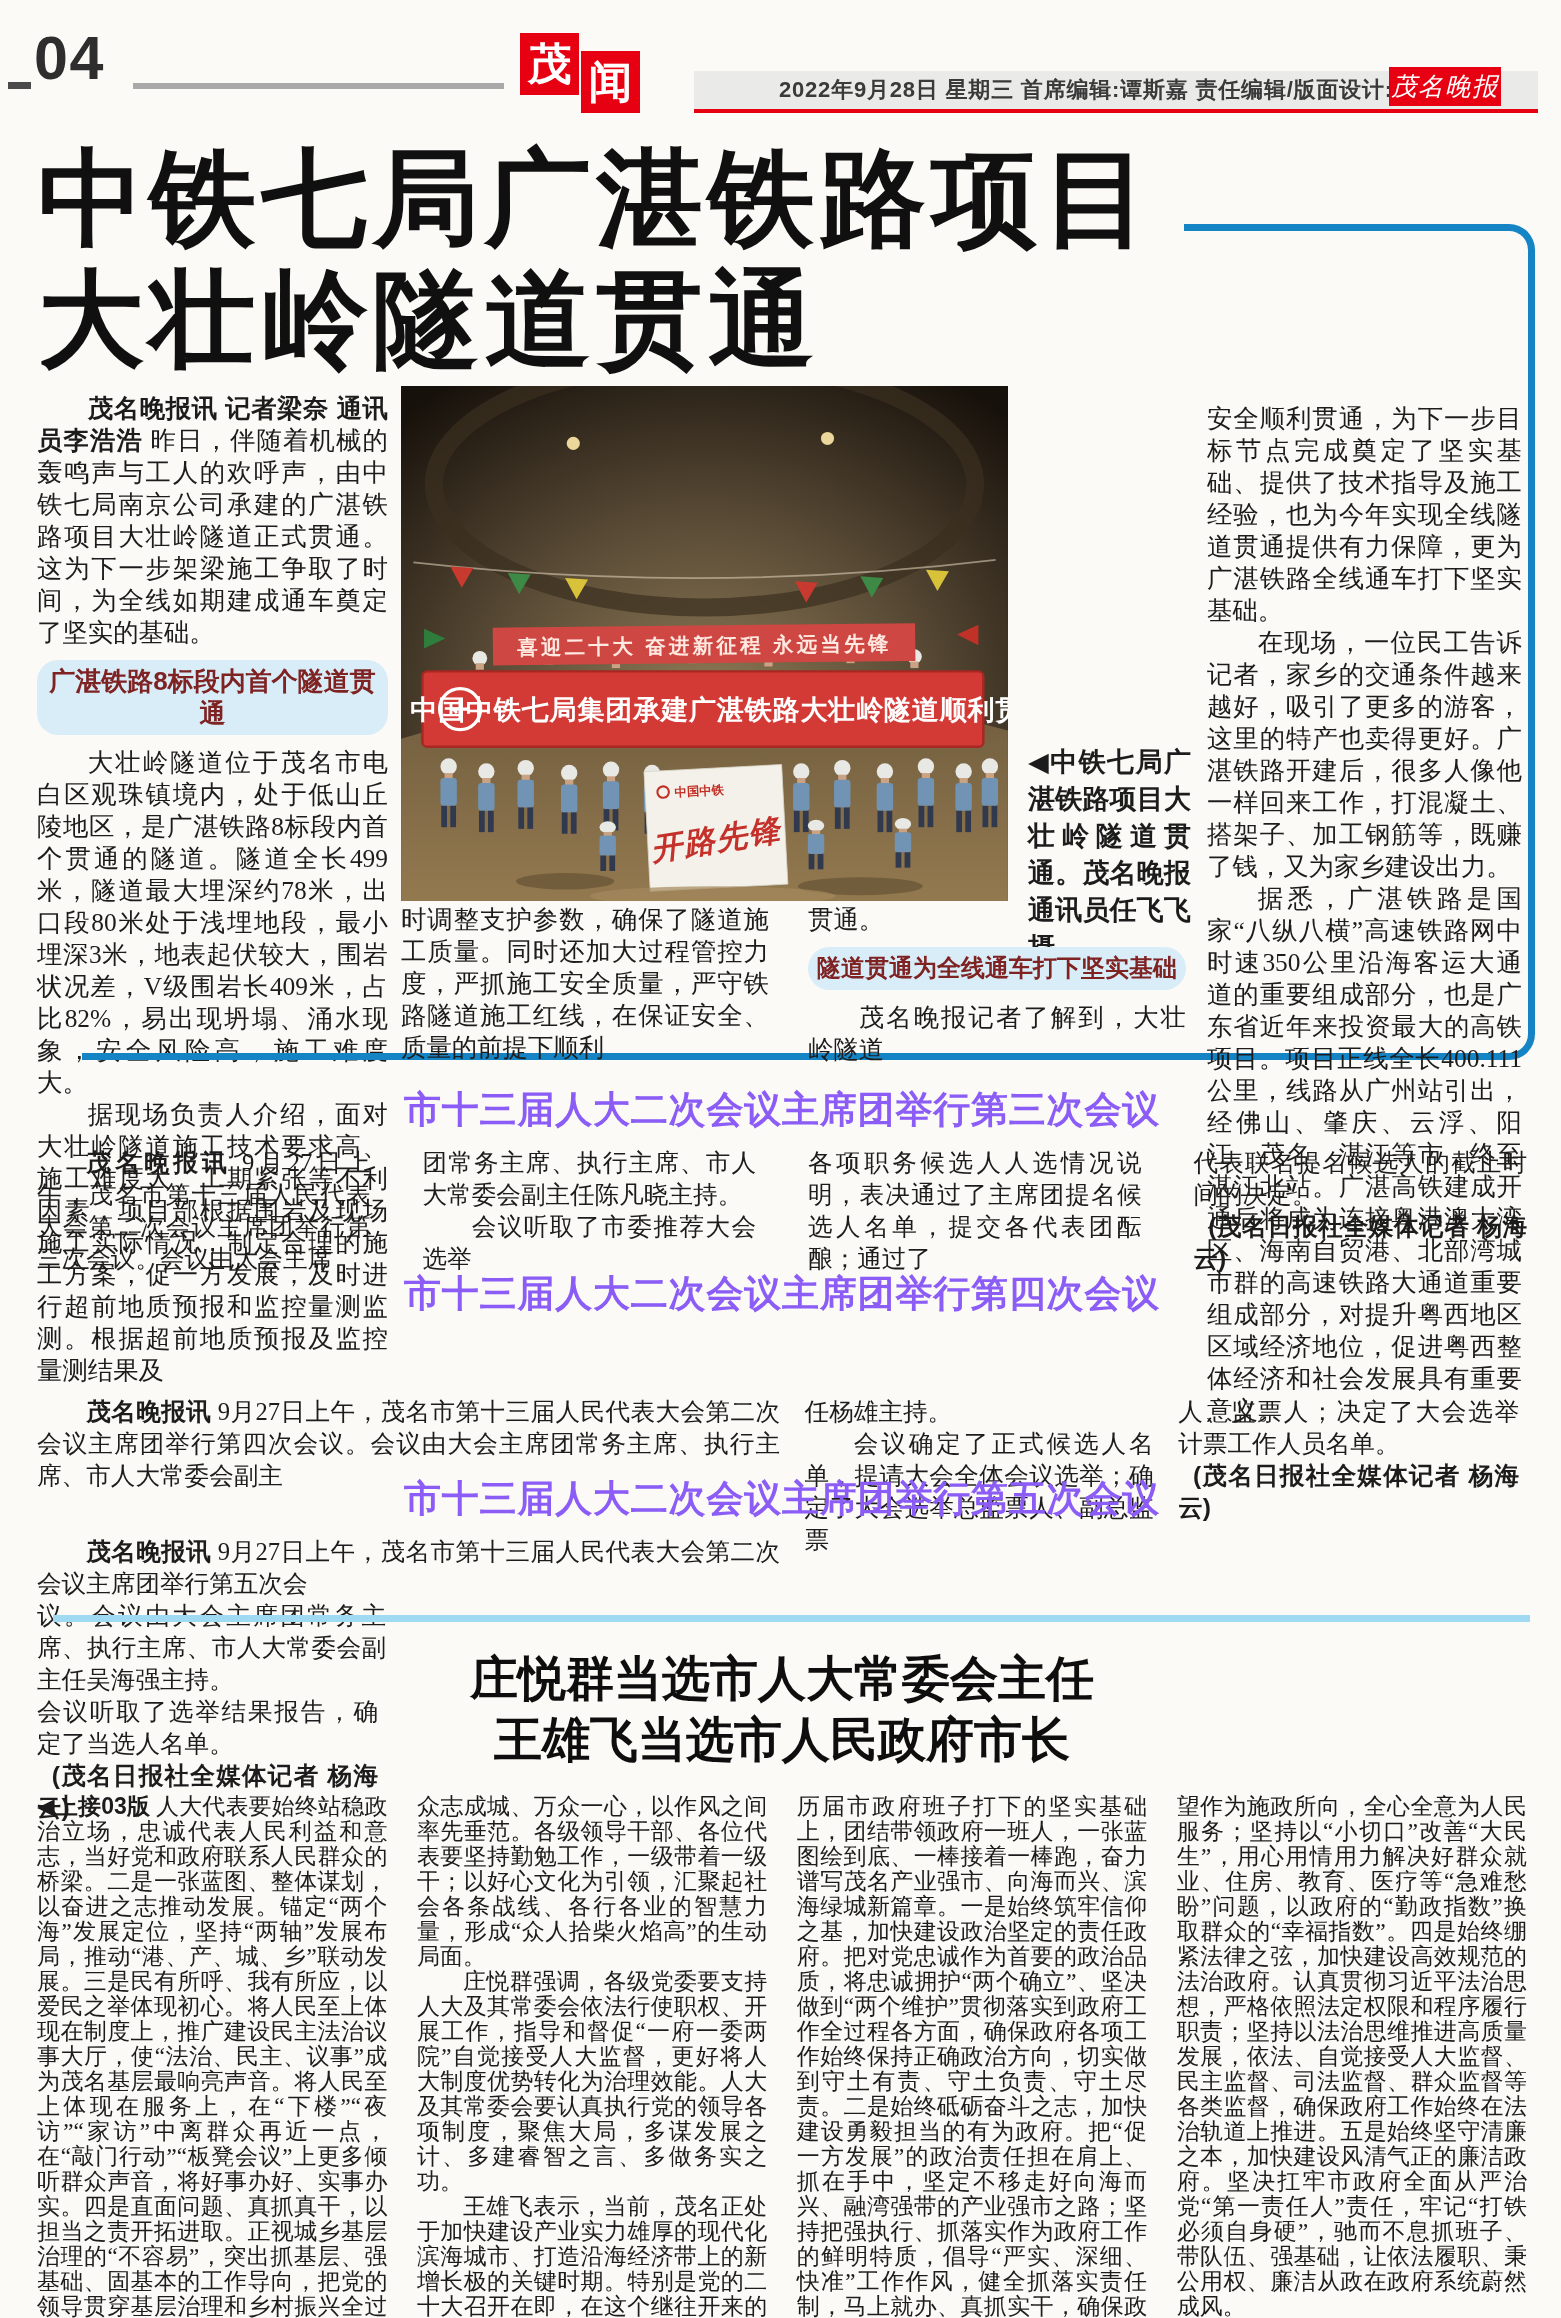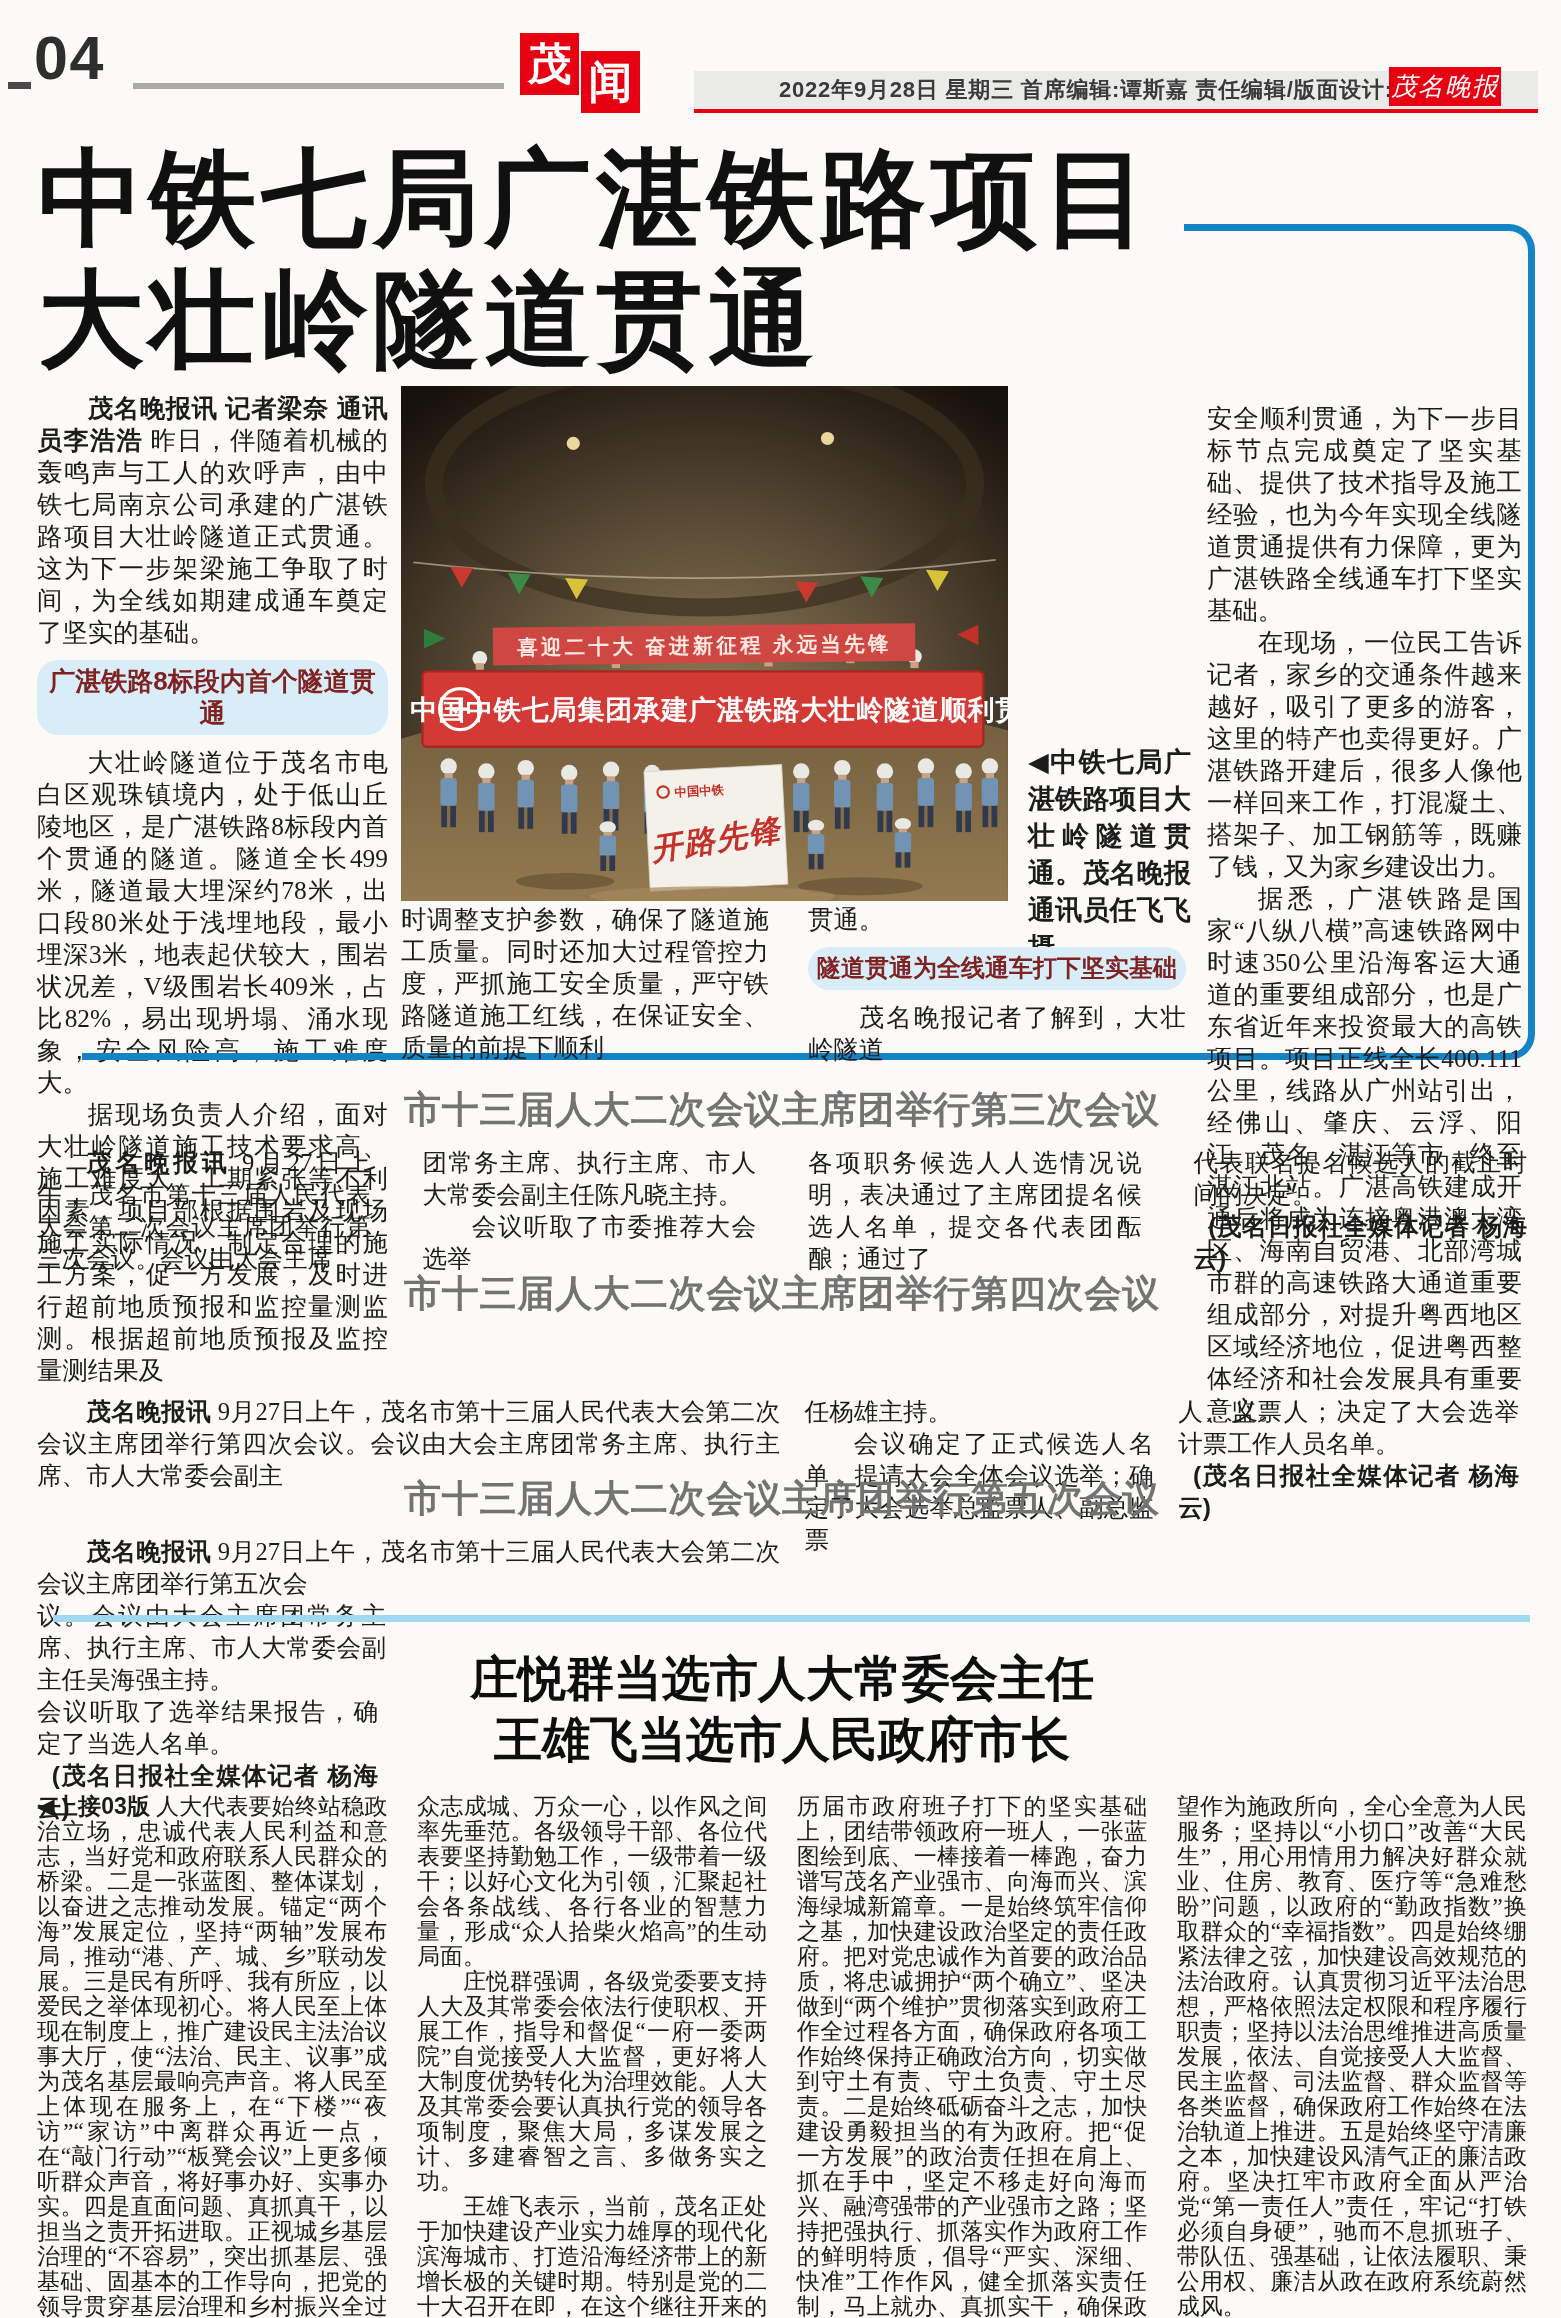--- a/index.html
+++ b/index.html
@@ -37,21 +37,21 @@
   #caption{left:1028px;top:744px;width:163px;font-size:27px;line-height:37px;font-weight:700;text-align:justify;}
   
   #bracket{left:1184px;top:224px;width:351px;height:836px;box-sizing:border-box;
            border-top:7.4px solid #1484c4;border-right:7.4px solid #1484c4;border-bottom:7.4px solid #1484c4;
            border-top-right-radius:26px;border-bottom-right-radius:26px;}
   #bracket-ext{left:82px;top:1053px;width:1116px;height:7.4px;background:#1484c4;}
   #boxtxt{left:1207px;top:402px;width:315px;}
   #colB{left:401px;top:903px;width:368px;}
   #colC{left:808px;top:903px;width:378px;}
   
-  .mt-head{left:37px;width:1490px;text-align:center;font-size:37px;font-weight:800;color:#737373;letter-spacing:0.8px;}
+  .mt-head{left:37px;width:1490px;text-align:center;font-size:37px;font-weight:800;color:#8b5cf6;letter-spacing:0.8px;}
   .mt-body{left:37px;width:1490px;display:flex;}
   .mt-body .col{font-size:24.6px;line-height:32px;text-align:justify;}
   .mt-body .col p{margin:0;text-indent:2em;}
   .mt-body .col p.ni{text-indent:0;}
   .byl{font-weight:700;font-family:"Liberation Sans","DejaVu Sans",sans-serif;text-indent:0.6em !important;}
   #m1-body .col{flex:1;margin-right:28px;}
   #m1-body .col:last-child{margin-right:0;}
   .w-wide{width:743px;margin-right:24.6px;}
   .w-mid{width:349px;margin-right:24.6px;}
   .w-sm{width:341px;}

